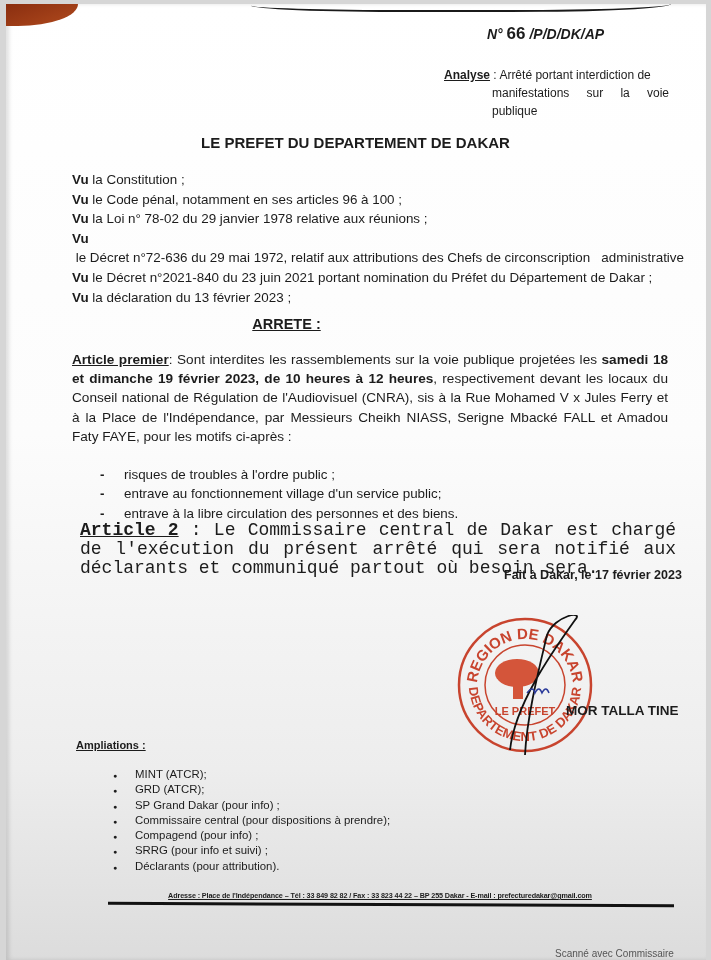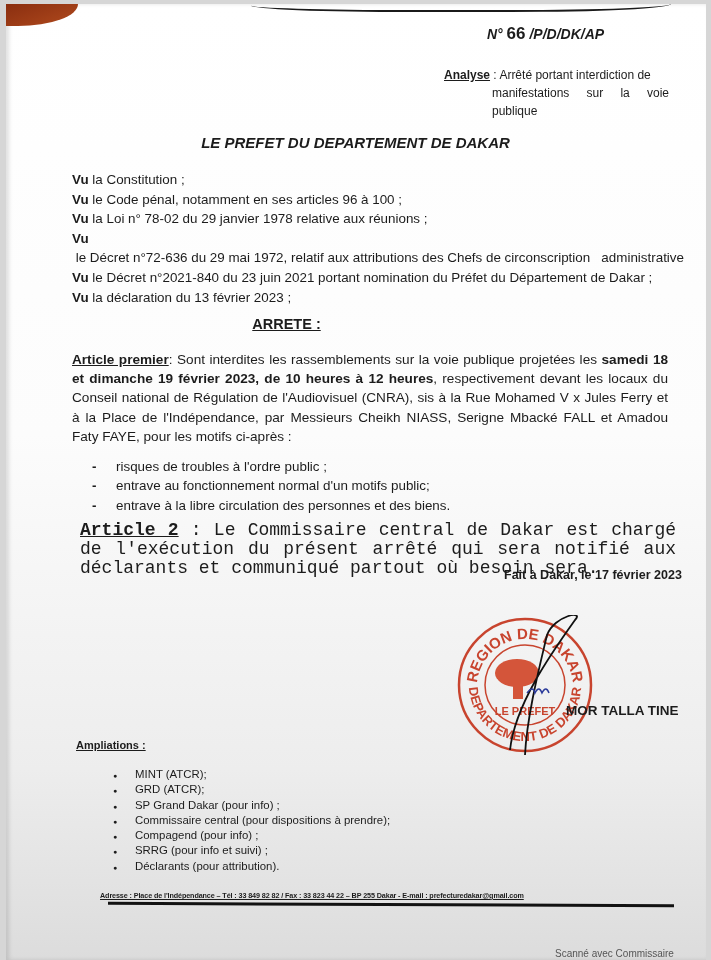--- a/index.html
+++ b/index.html
@@ -23,39 +23,39 @@
     position: absolute; left: 245px; top: 0; width: 420px; height: 6px;
     border-bottom: 2px solid #1a1a1a; border-bottom-left-radius: 200px 8px; border-bottom-right-radius: 200px 10px;
   }
   .abs { position: absolute; }
   .num { left: 487px; top: 24px; font-size: 14px; font-style: italic; font-weight: bold; }
   .num .n { font-size: 17px; font-style: normal; }
   .analyse { left: 444px; top: 66px; width: 225px; font-size: 12px; line-height: 18px; }
   .analyse .lbl { text-decoration: underline; font-weight: bold; }
   .analyse .l2 { display: block; padding-left: 48px; text-align: justify; text-align-last: justify; }
   .analyse .l3 { display: block; padding-left: 48px; }
-  .title { left: 0; width: 711px; top: 134px; text-align: center; font-size: 15px; font-weight: bold; font-style: italic; }
+  .title { left: 0; width: 711px; top: 134px; text-align: center; font-size: 15px; font-weight: bold; }
   .vu { left: 72px; top: 170px; width: 605px; font-size: 13.4px; line-height: 19.6px; }
   .vu .vl b { font-weight: bold; }
   .vu .indent { padding-left: 18px; display: block; }
   .arrete { left: 0; width: 573px; top: 316px; text-align: center; font-size: 14.5px; font-weight: bold; text-decoration: underline; }
   .art1 { left: 72px; top: 350px; width: 596px; font-size: 13.6px; line-height: 19.2px; text-align: justify; }
   .u { text-decoration: underline; font-weight: bold; }
-  .motifs { left: 92px; top: 457px; width: 580px; font-size: 13.4px; line-height: 19.4px; list-style: none; margin: 0; padding: 0; }
+  .motifs { left: 92px; top: 457px; width: 580px; font-size: 13.4px; line-height: 19.4px; list-style: none; margin: 8px; padding: 0; }
   .motifs li { position: relative; padding-left: 24px; }
   .motifs li::before { content: "-"; position: absolute; left: 0; font-weight: bold; }
   .art2 { left: 80px; top: 521px; width: 596px; font-size: 18px; line-height: 19.2px; text-align: justify; font-family: Liberation Mono, monospace; }
   .fait { left: 504px; top: 568px; font-size: 12.5px; font-weight: bold; text-align: right; }
   .stamp { left: 455px; top: 615px; width: 140px; height: 140px; }
   .signer { left: 566px; top: 703px; font-size: 13.5px; font-weight: bold; }
   .ampl-title { left: 76px; top: 739px; font-size: 11px; font-weight: bold; text-decoration: underline; }
   .ampl { left: 96px; top: 750px; font-size: 11.4px; line-height: 15.3px; list-style: none; margin: 17px; padding: 0; }
   .ampl li { position: relative; padding-left: 22px; }
   .ampl li::before { content: "\25CF"; position: absolute; left: 0; font-size: 7px; top: 1px; }
-  .footer { left: 100px; top: 891px; width: 560px; font-size: 7.2px; font-weight: bold; text-decoration: underline; text-align: left; letter-spacing: -0.1px; }
+  .footer { left: 100px; top: 891px; width: 560px; font-size: 7.2px; font-weight: bold; text-decoration: underline; text-align: center; letter-spacing: -0.1px; }
   .rule { left: 108px; top: 903px; width: 566px; height: 3px; background: #111; transform: rotate(0.25deg); }
   .scanned { left: 555px; top: 948px; font-size: 10px; color: #555; }
 </style>
 </head>
 <body>
 
 <div class="page">
   <div class="curl-left"></div>
   <div class="curl-line"></div>
 </div>
@@ -85,21 +85,21 @@
 </div>
 
 <div class="abs arrete">ARRETE :</div>
 
 <div class="abs art1">
   <span class="u">Article premier</span><span>: Sont interdites les rassemblements sur la voie publique projetées les </span><b>samedi 18 et dimanche 19 février 2023, de 10 heures à 12 heures</b><span>, respectivement devant les locaux du Conseil national de Régulation de l'Audiovisuel (CNRA), sis à la Rue Mohamed V x Jules Ferry et à la Place de l'Indépendance, par Messieurs Cheikh NIASS, Serigne Mbacké FALL et Amadou Faty FAYE, pour les motifs ci-après :</span>
 </div>
 
 <ul class="abs motifs">
   <li>risques de troubles à l'ordre public ;</li>
-  <li>entrave au fonctionnement normal d'un motifs public;</li>
+  <li>entrave au fonctionnement village d'un service public;</li>
   <li>entrave à la libre circulation des personnes et des biens.</li>
 </ul>
 
 <div class="abs art2">
   <span class="u">Article 2</span><span> : Le Commissaire central de Dakar est chargé de l'exécution du présent arrêté qui sera notifié aux déclarants et communiqué partout où besoin sera.</span>
 </div>
 
 <div class="abs fait">Fait à Dakar, le 17 février 2023</div>
 
 <svg class="abs stamp" viewBox="0 0 140 140">

